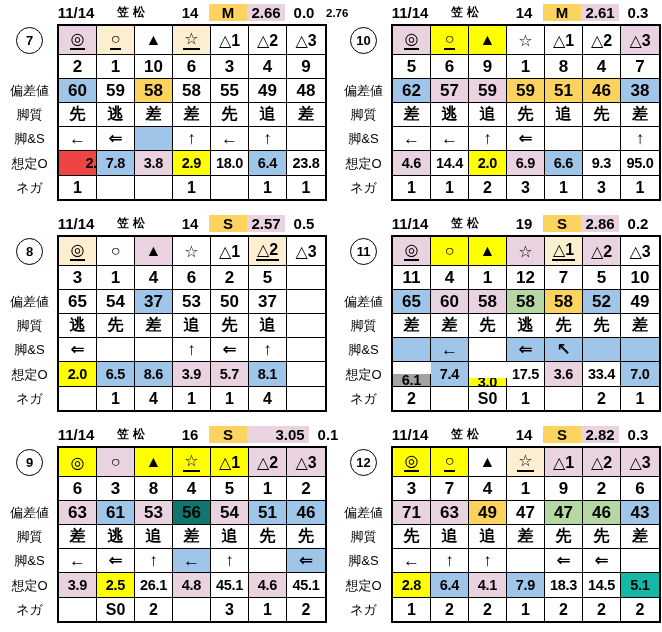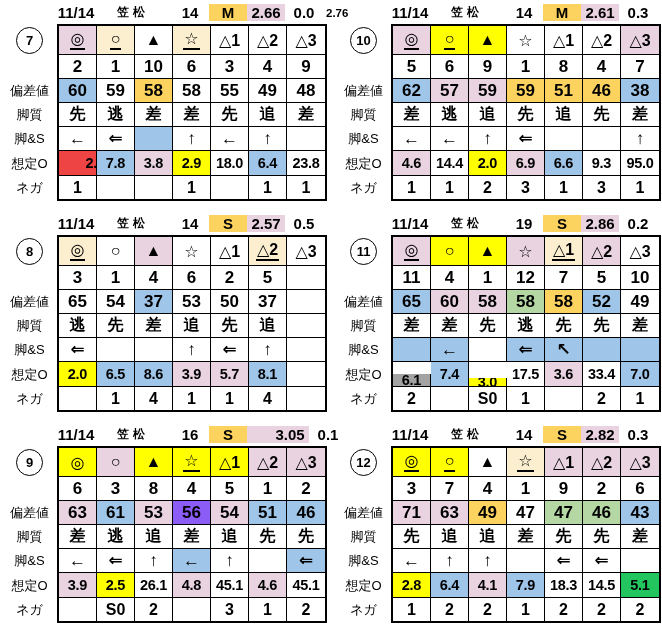--- a/index.html
+++ b/index.html
@@ -290,21 +290,21 @@
           <div class="cell devnum">6</div>
           <div class="cell devnum">3</div>
           <div class="cell devnum">8</div>
           <div class="cell devnum">4</div>
           <div class="cell devnum">5</div>
           <div class="cell devnum">1</div>
           <div class="cell devnum">2</div>
           <div class="cell devnum" style="background: rgb(233, 211, 225);">63</div>
           <div class="cell devnum" style="background: rgb(159, 197, 232);">61</div>
           <div class="cell devnum" style="background: rgb(233, 211, 225);">53</div>
-          <div class="cell devnum" style="background: #8b5cf6;">56</div>
+          <div class="cell devnum" style="background: #0f766e;">56</div>
           <div class="cell devnum" style="background: rgb(233, 211, 225);">54</div>
           <div class="cell devnum" style="background: rgb(159, 197, 232);">51</div>
           <div class="cell devnum" style="background: rgb(159, 197, 232);">46</div>
           <div class="cell jp">差</div>
           <div class="cell jp">逃</div>
           <div class="cell jp">追</div>
           <div class="cell jp">差</div>
           <div class="cell jp">追</div>
           <div class="cell jp">先</div>
           <div class="cell jp">先</div>
@@ -581,21 +581,21 @@
           <div class="cell arrow"></div>
           <div class="cell arrow">⇐</div>
           <div class="cell arrow">⇐</div>
           <div class="cell arrow"></div>
           <div class="cell odds" style="background: rgb(255, 255, 0);">2.8</div>
           <div class="cell odds" style="background: rgb(159, 197, 232);">6.4</div>
           <div class="cell odds" style="background: rgb(233, 211, 225);">4.1</div>
           <div class="cell odds" style="background: rgb(159, 197, 232);">7.9</div>
           <div class="cell odds">18.3</div>
           <div class="cell odds">14.5</div>
-          <div class="cell odds" style="background: #22c55e;">5.1</div>
+          <div class="cell odds" style="background: #14b8a6;">5.1</div>
           <div class="cell">1</div>
           <div class="cell">2</div>
           <div class="cell">2</div>
           <div class="cell">1</div>
           <div class="cell">2</div>
           <div class="cell">2</div>
           <div class="cell">2</div>
         </div>
       </div>
     </div>

